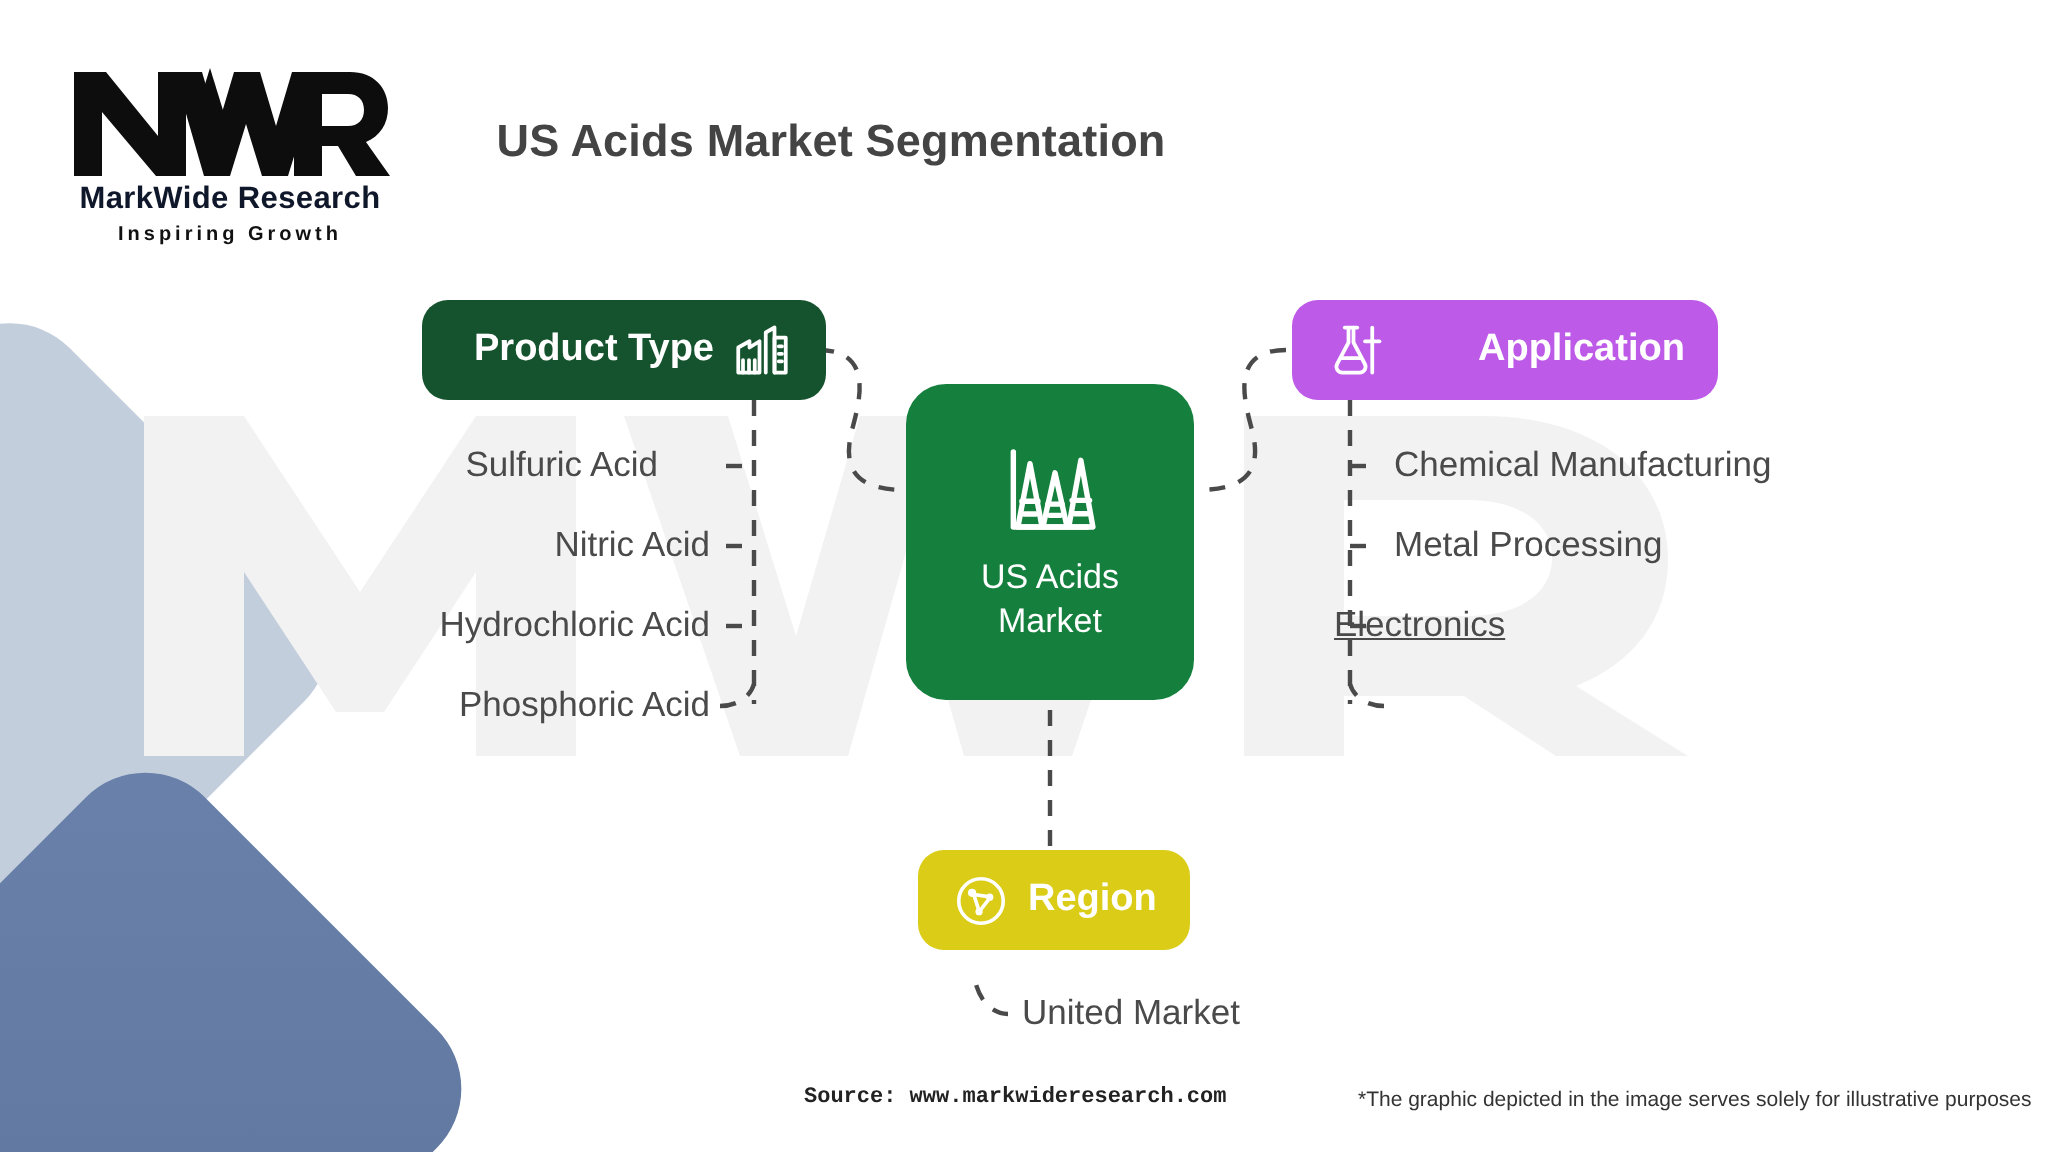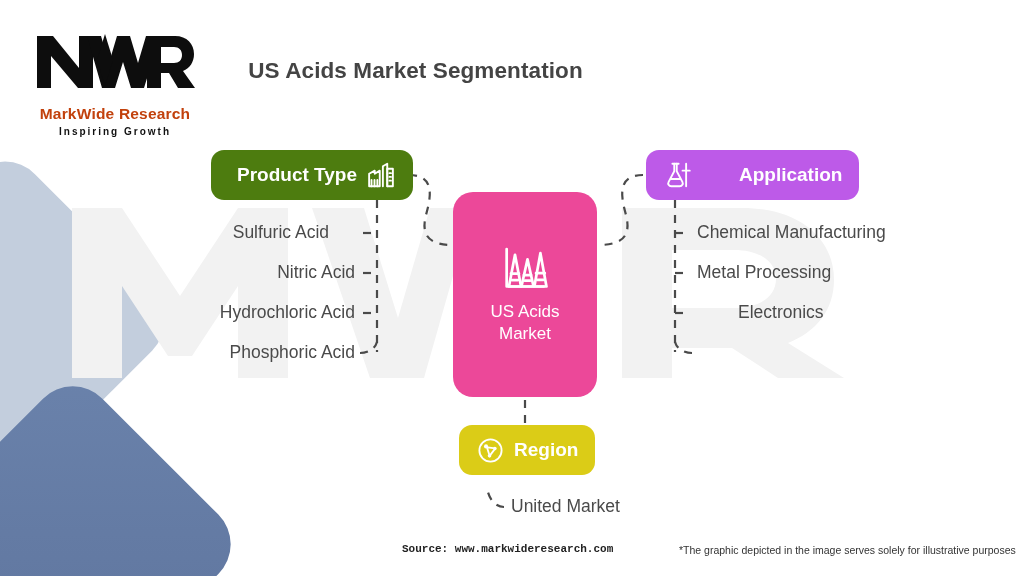--- a/index.html
+++ b/index.html
@@ -64,22 +64,22 @@
     left: 22px;
     top: 32px;
     width: 186px;
     text-align: center;
   }
   .logo-mark { display: block; margin: 0 auto; }
   .logo-name {
     font-size: 15.5px;
     font-weight: bold;
     letter-spacing: 0.2px;
-    color: #c2410c;
-    margin-top: 15px;
+    color: #0f172a;
+    margin-top: 1px;
     white-space: nowrap;
   }
   .logo-tag {
     font-size: 10px;
     font-weight: bold;
     letter-spacing: 2.0px;
     color: #111111;
     margin-top: 3px;
     white-space: nowrap;
   }
@@ -117,43 +117,43 @@
     font-size: 19px;
     font-weight: bold;
     box-sizing: border-box;
     white-space: nowrap;
   }
   .pill svg { display: block; flex: 0 0 auto; }
 
   #pill-product {
     left: 211px;
     top: 150px;
-    background: #4d7c0f;
+    background: #14532d;
     padding-left: 26px;
   }
   #pill-application {
     left: 646px;
     top: 150px;
     background: #bd5ae8;
     gap: 46px;
   }
   #pill-region {
     left: 459px;
     top: 425px;
     background: #dbcc17;
   }
 
   .center-node {
     position: absolute;
     left: 453px;
     top: 192px;
     width: 144px;
-    height: 205px;
+    height: 158px;
     border-radius: 20px;
-    background: #ec4899;
+    background: #15803d;
     color: #ffffff;
     display: flex;
     flex-direction: column;
     align-items: center;
     justify-content: center;
     gap: 7px;
     box-sizing: border-box;
   }
   .center-label {
     font-size: 17px;
@@ -313,20 +313,20 @@
     </div>
   </div>
 
   <div class="leaf leaf-left" style="right:695px; top:222px;">Sulfuric Acid</div>
   <div class="leaf leaf-left" style="right:669px; top:262px;">Nitric Acid</div>
   <div class="leaf leaf-left" style="right:669px; top:302px;">Hydrochloric Acid</div>
   <div class="leaf leaf-left" style="right:669px; top:342px;">Phosphoric Acid</div>
 
   <div class="leaf leaf-right" style="left:697px; top:262px;">Metal Processing</div>
   <div class="leaf leaf-right" style="left:697px; top:222px;">Chemical Manufacturing</div>
-  <div class="leaf leaf-right" style="left:738px; top:302px;">Electronics</div>
+  <div class="leaf leaf-right" style="left:667px; top:302px;text-decoration:underline;">Electronics</div>
 
   <div class="leaf leaf-right" style="left:511px; top:496px;">United Market</div>
 
   <div class="source">Source: www.markwideresearch.com</div>
   <div class="disclaimer">*The graphic depicted in the image serves solely for illustrative purposes</div>
 
 </div>
 
 </body></html>

